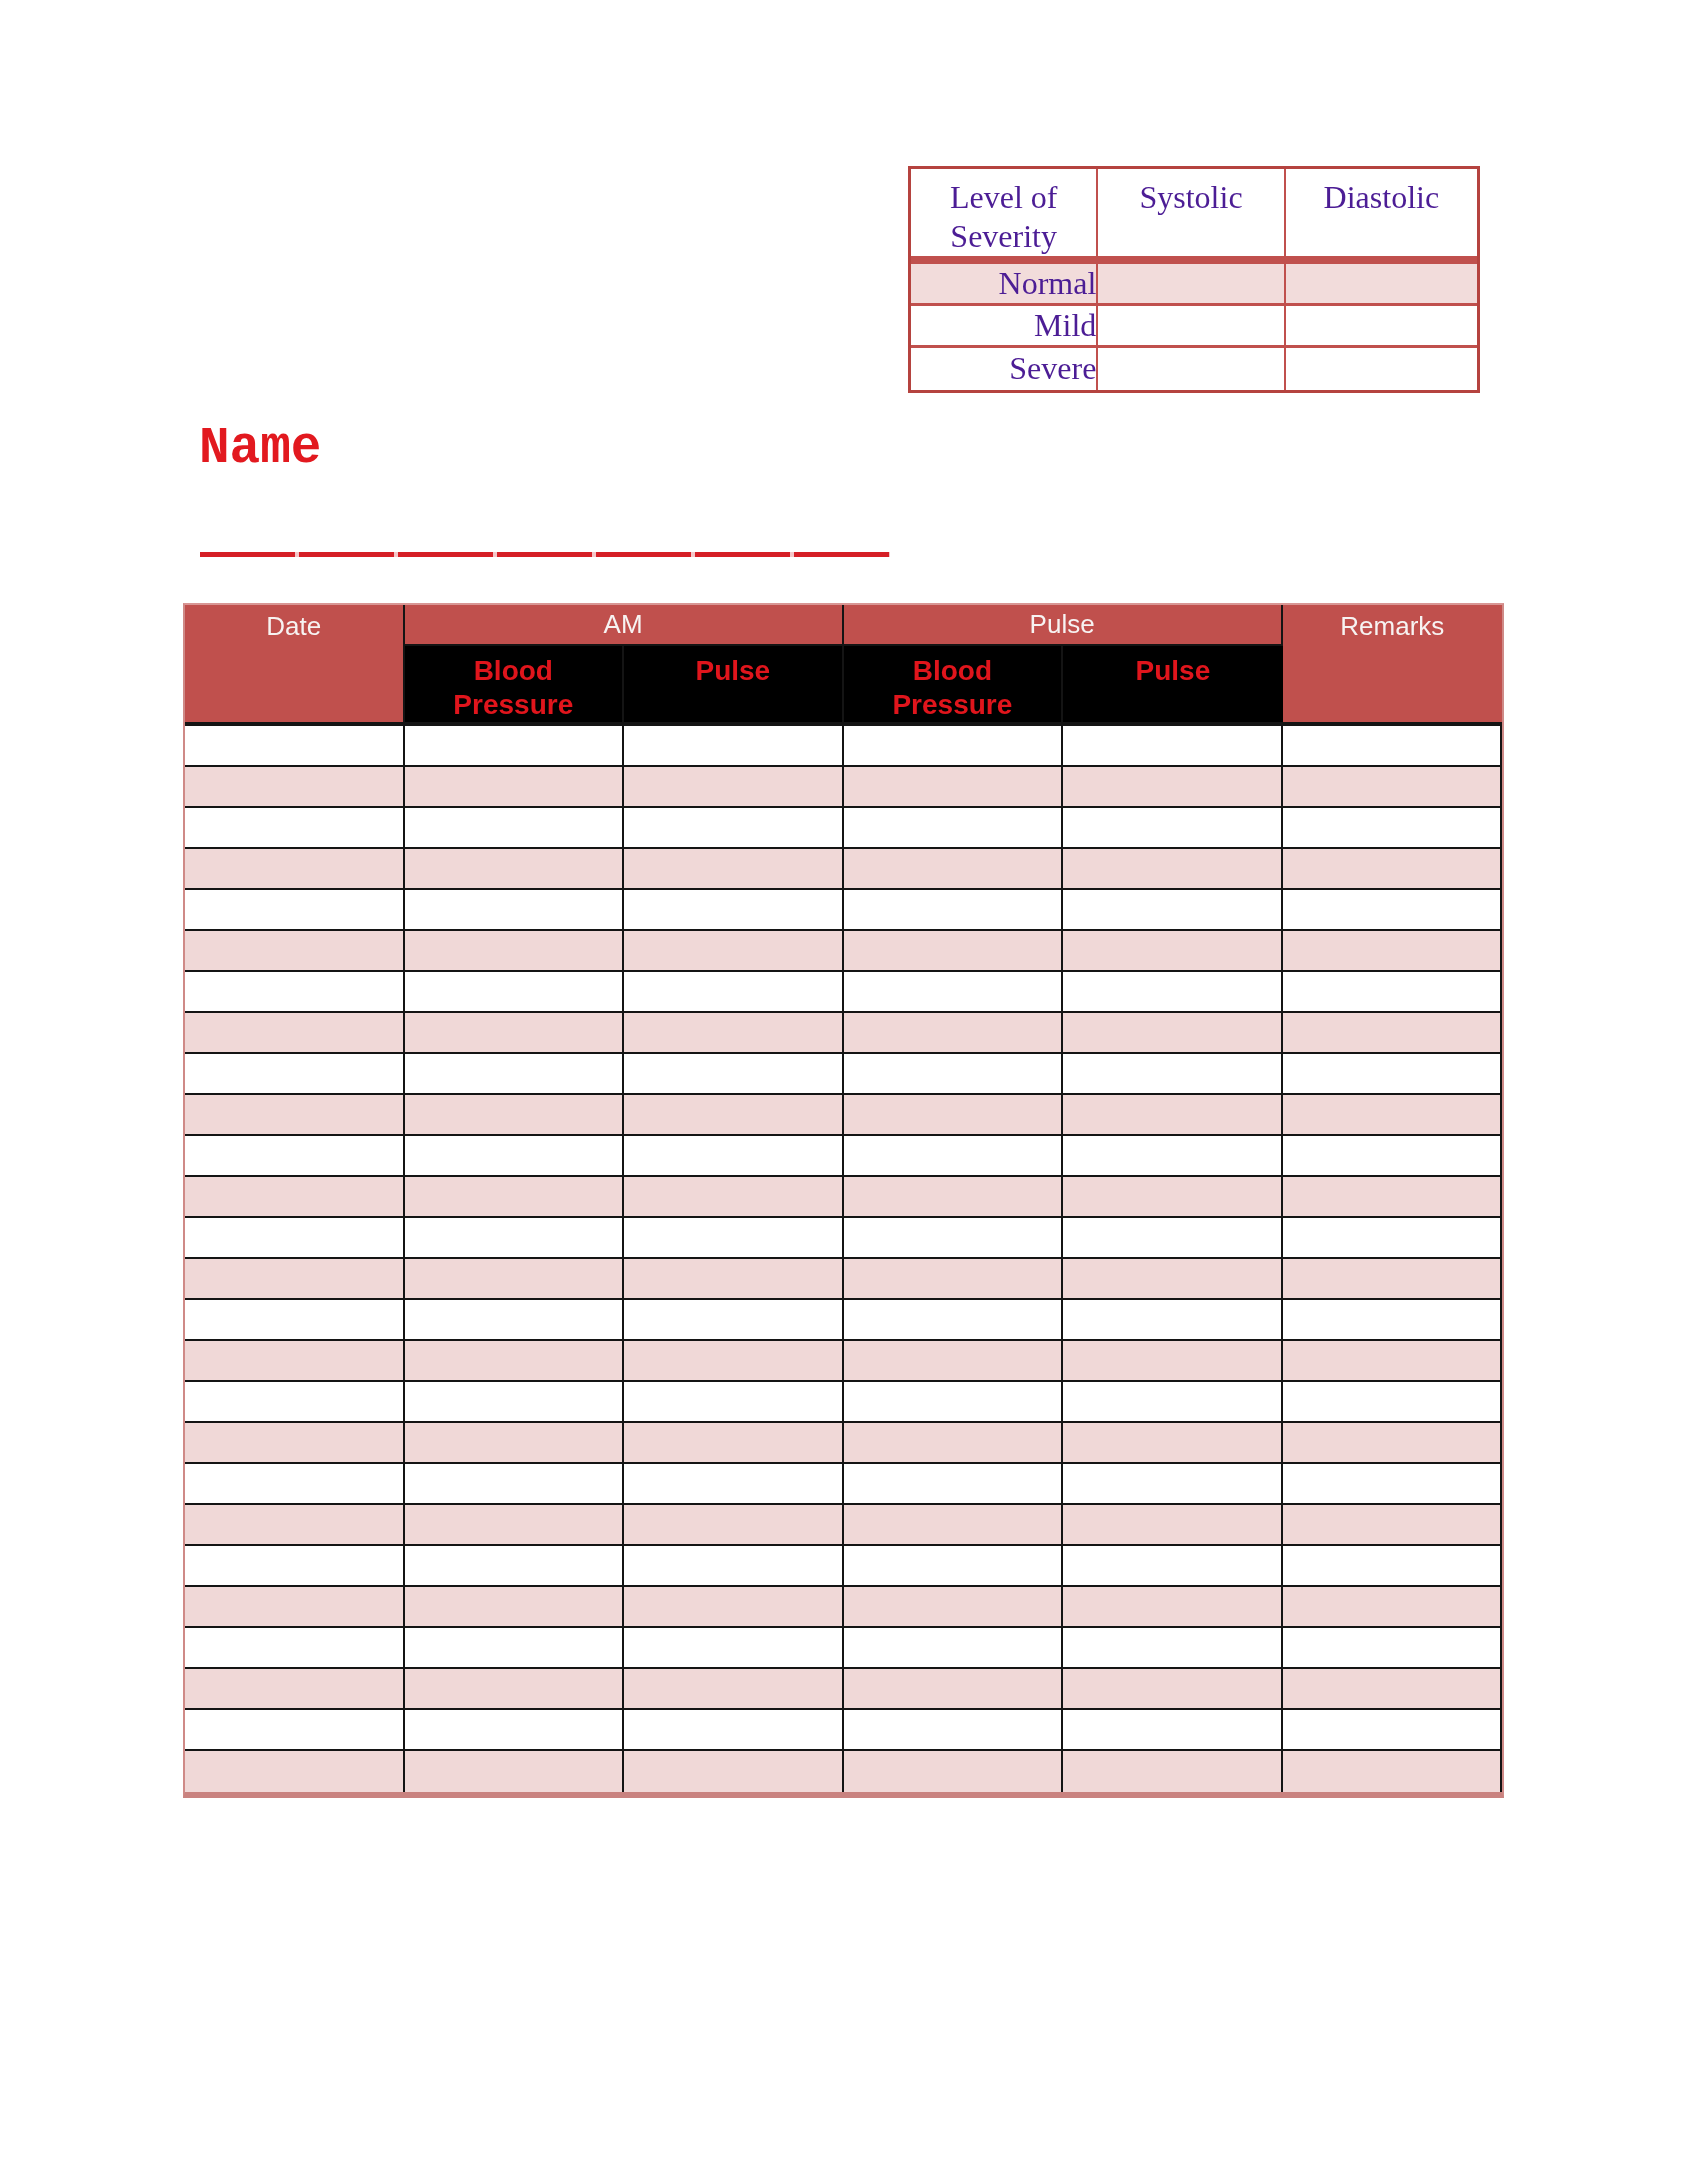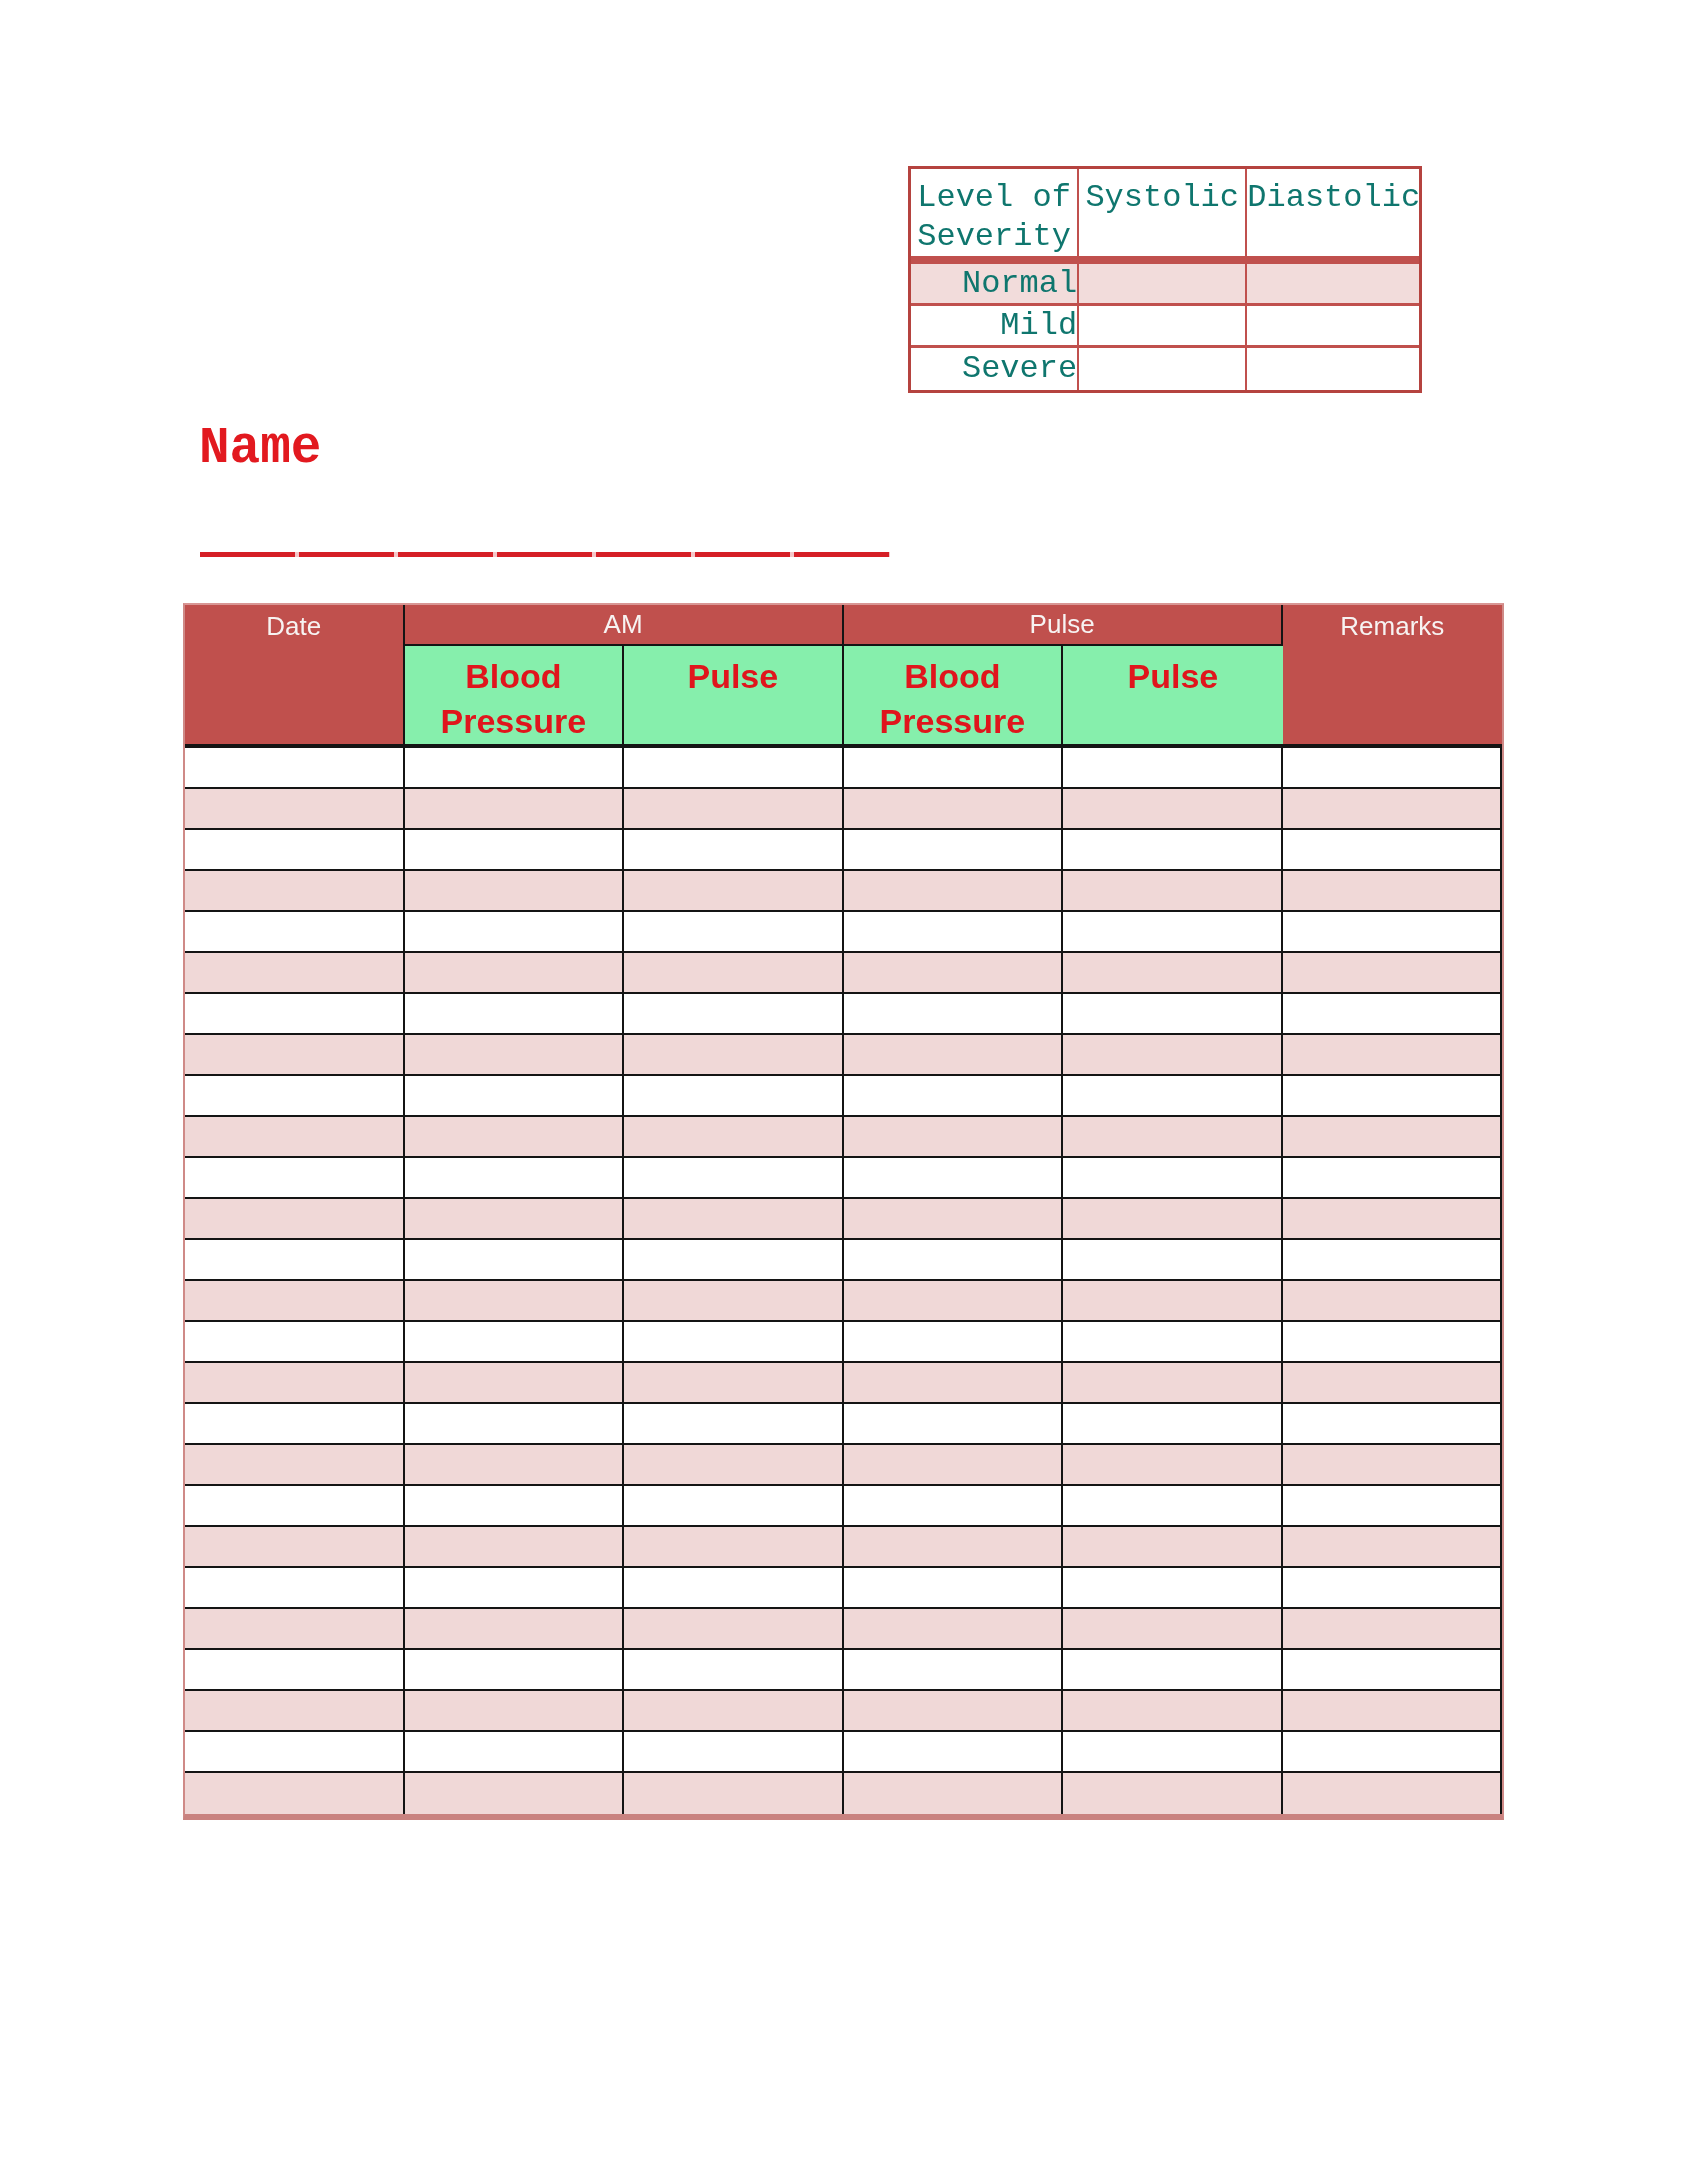--- a/index.html
+++ b/index.html
@@ -24,25 +24,25 @@
   }
   .name-line {
     position: absolute; left: 200px; top: 552px;
     width: 690px; height: 5.2px;
     background: repeating-linear-gradient(90deg,
       #d51f26 0px, #d51f26 95px, rgba(213,31,38,0.25) 95px, rgba(213,31,38,0.25) 99px);
   }
 
   
   .severity {
-    position: absolute; left: 908px; top: 166px; width: 514px;
+    position: absolute; left: 908px; top: 166px; width: 572px;
     border-collapse: separate; border-spacing: 0; table-layout: fixed;
     border: 3.5px solid #b5433f;
-    font-family: Liberation Mono, monospace;
-    color: #0f766e; font-size: 32px; line-height: 39px;
+    font-family: Liberation Serif, serif;
+    color: #4c1d95; font-size: 32px; line-height: 39px;
   }
   .severity th {
     height: 85px; background: #ffffff; font-weight: 400;
     vertical-align: top; padding-top: 8.7px; text-align: center;
     border-right: 2.6px solid #c0504d; border-bottom: 8.7px solid #c0504d;
   }
   .severity th:last-child { border-right: none; }
   .severity td {
     height: 42px; background: #ffffff;
     border-right: 2.6px solid #c0504d; border-bottom: 3.5px solid #c0504d;
@@ -63,22 +63,22 @@
   .main th, .main td { border-right: 2.6px solid #141414; }
   .main th:last-child { border-right: none; }
   .main .h1 th { height: 41px; }
   .main th.dark {
     background: #c0504d; color: #f7f3f2;
     font-size: 26px; font-weight: 400; 
   }
   .main th.group { vertical-align: middle; border-bottom: 2.6px solid #141414; }
   .main th.corner { vertical-align: top; padding-top: 6.1px; border-bottom: 4.4px solid #141414; }
   .main .h2 th.sub {
-    height: 75px; background: #86efac; color: #e0151c;
-    font-size: 34px; font-weight: 700; line-height: 45px;
+    height: 75px; background: #000000; color: #e0151c;
+    font-size: 28px; font-weight: 700; line-height: 34px;
     vertical-align: top; padding: 7.9px 26px 0 26px; text-align: center;
     border-bottom: 4.4px solid #141414;
   }
   .main tbody td { height: 41px; background: #ffffff; border-bottom: 2.6px solid #141414; }
   .main tbody tr.pink td { background: #f0d8d7; }
   .main tbody tr:last-child td { border-bottom: none; }
 </style>
 </head>
 <body>
 

